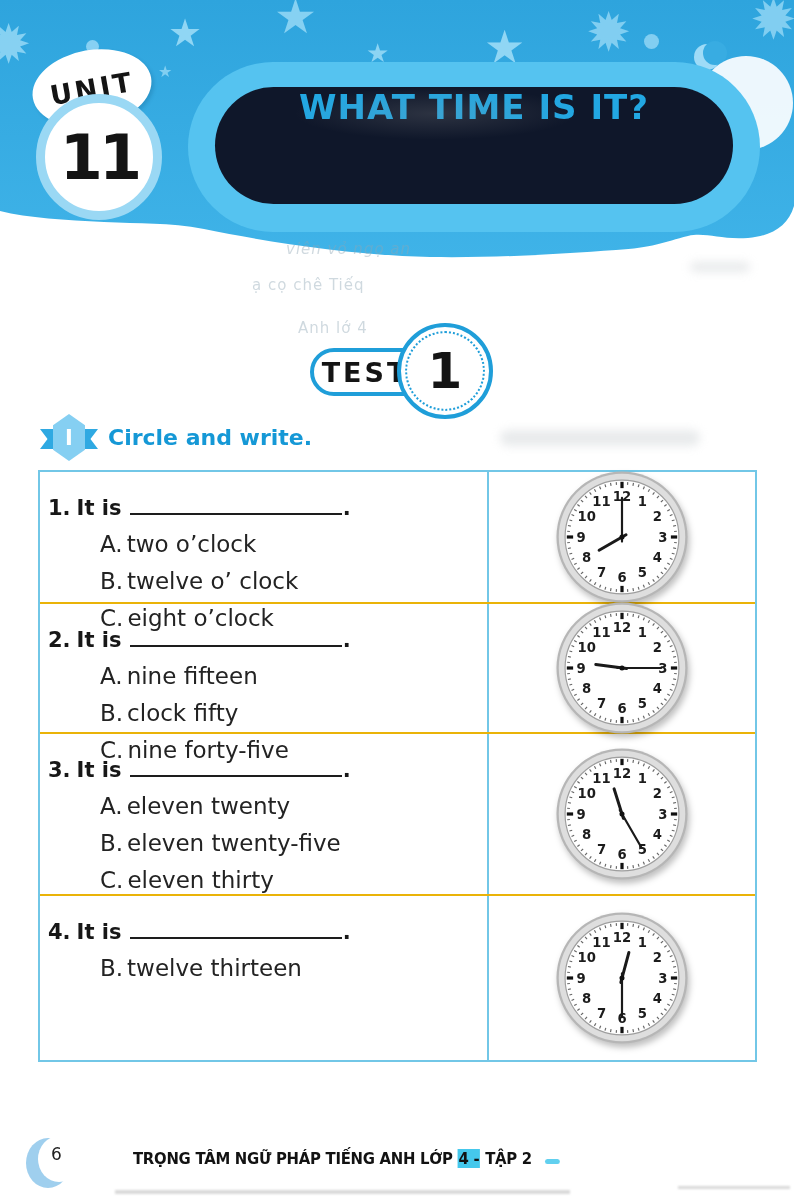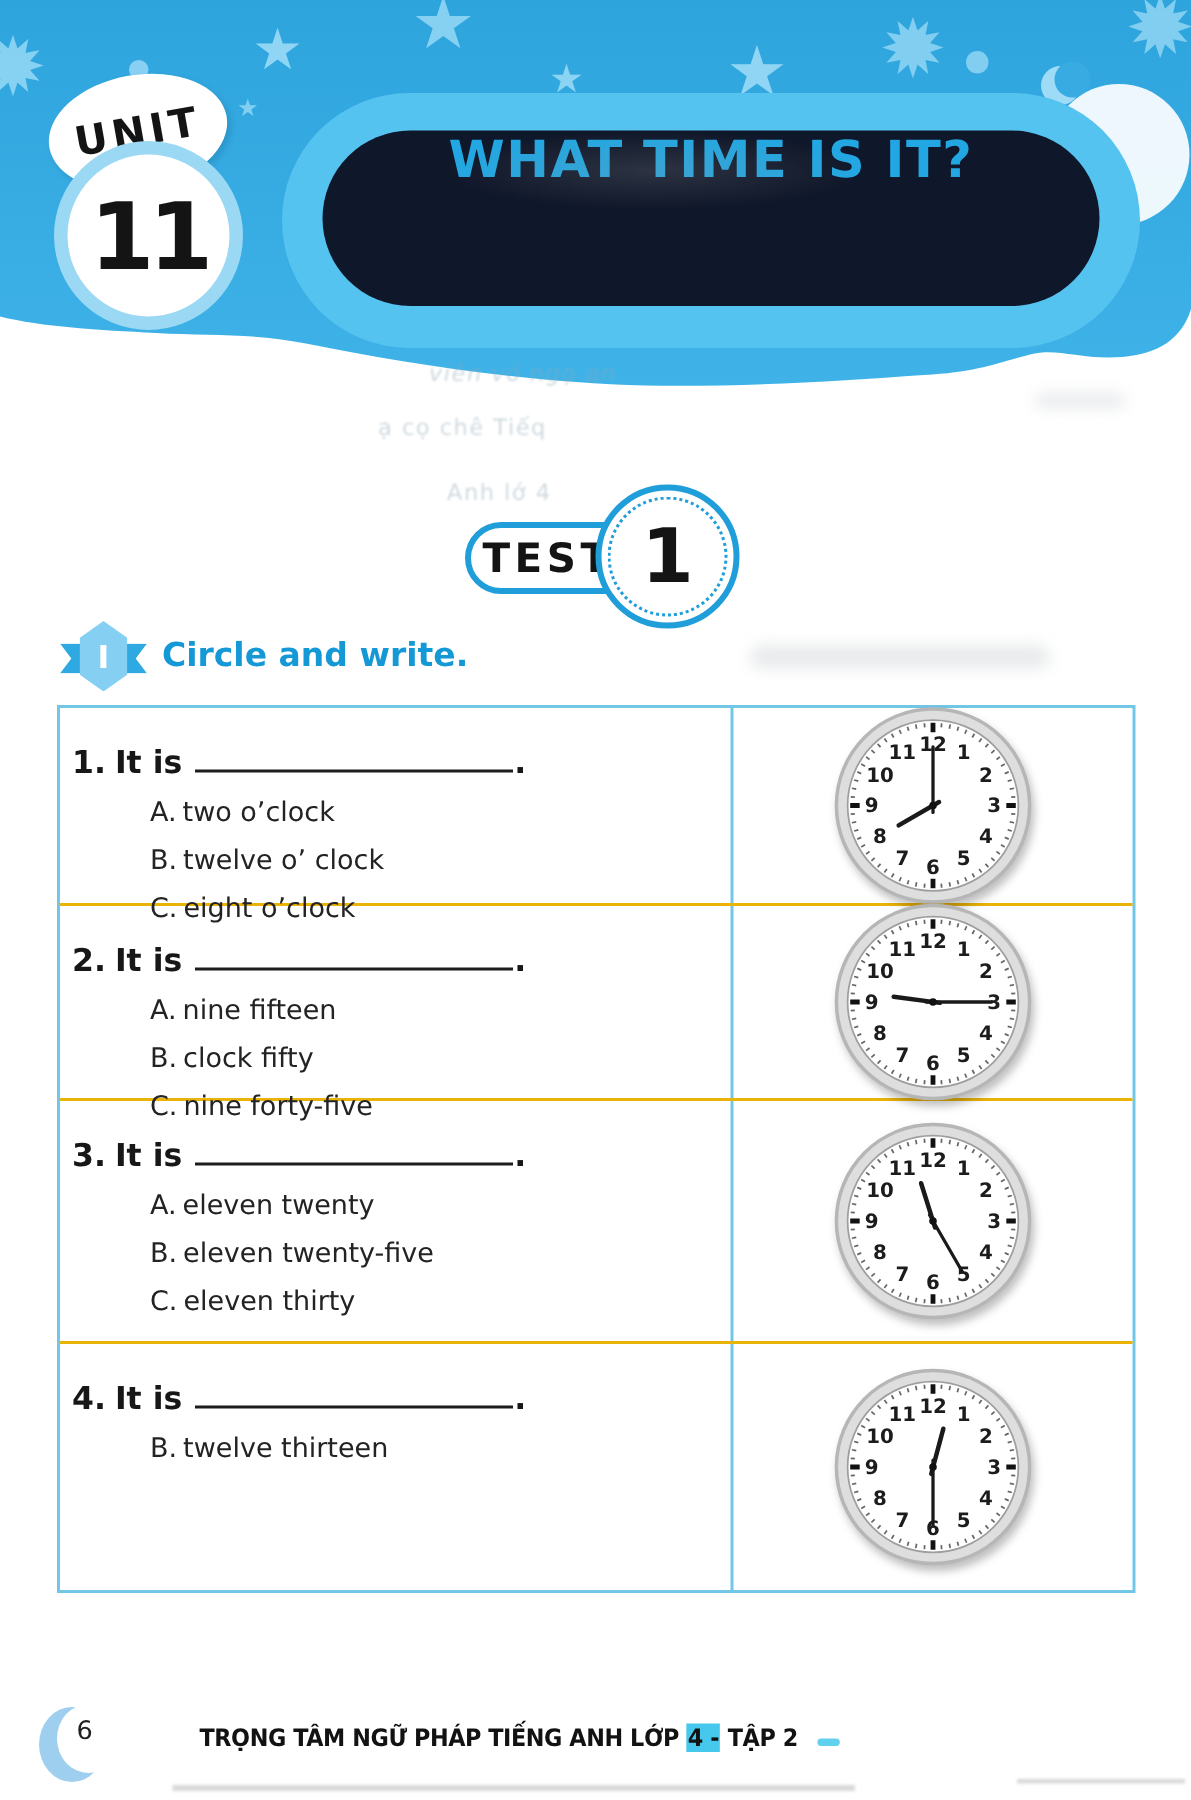--- a/index.html
+++ b/index.html
@@ -60,21 +60,21 @@
   .qtable { position:absolute; left:38px; top:470px; width:719px; border:2px solid #72c7e7; z-index:2; background:#fff; }
   .qrow { display:flex; border-top:2px solid #eab308; }
   .qrow:first-child { border-top:0; }
   .qrow:nth-child(1), .qrow:nth-child(2) { height:130px; }
   .qrow:nth-child(3) { height:162px; }
   .qrow:nth-child(4) { height:166px; }
   .qcell { width:447px; padding:24px 6px 6px 8px; color:#1d1d1b; }
   .stem { font-size:21px; font-weight:700; color:#171717; white-space:nowrap; }
   .qnum { margin-right:6px; }
   .blank { display:inline-block; width:212px; border-bottom:2px solid #1d1d1d; height:14px; margin:0 1px; }
-  .opt { margin-left:52px; margin-top:11px; font-size:18px; color:#232323; }
+  .opt { margin-left:52px; margin-top:11px; font-size:23px; color:#232323; }
   .optlabel { margin-right:4px; }
   .ccell { flex:1; border-left:2px solid #72c7e7; display:flex; align-items:center; justify-content:center; }
   .clock svg { filter:drop-shadow(2px 4px 3px rgba(0,0,0,.25)); display:block; }
 
   
   .page-moon { position:absolute; left:30px; top:1136px; width:34px; height:54px; z-index:2; }
   .page-moon::before { content:""; position:absolute; left:-4px; top:2px; width:44px; height:50px; border-radius:50%; background:#9fcfee; }
   .page-moon::after { content:""; position:absolute; left:8px; top:0px; width:42px; height:46px; border-radius:50%; background:#fff; }
   .page-num { position:absolute; left:51px; top:1144px; font-size:17px; font-weight:500; color:#1f1f1f; z-index:3; }
   .book-title { position:absolute; left:133px; top:1149px; z-index:2; }

